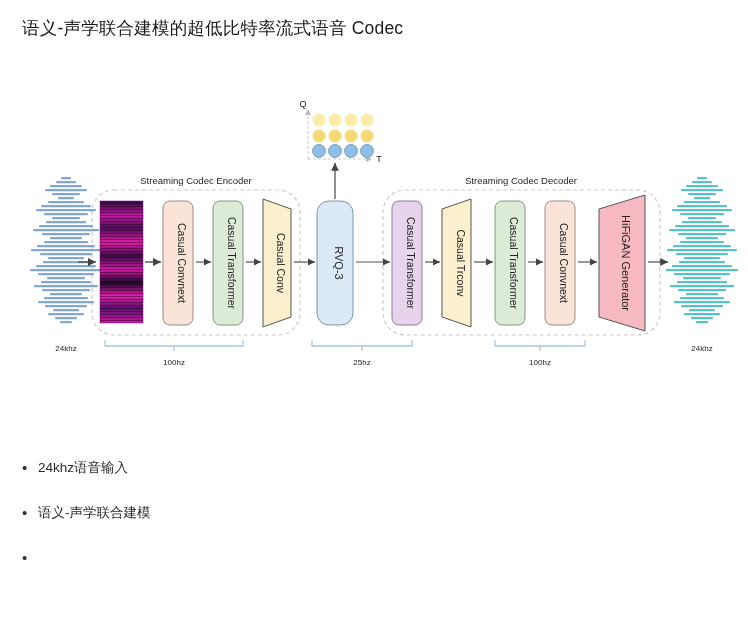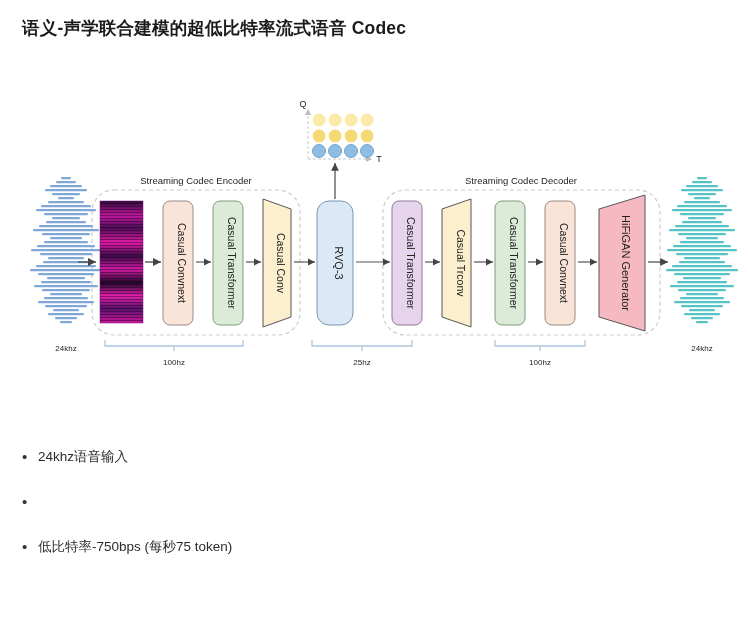--- a/index.html
+++ b/index.html
@@ -15,41 +15,41 @@
     color: #222222;
     overflow: hidden;
   }
 
   
   #page-title {
     position: absolute;
     left: 22px;
     top: 16px;
     font-size: 17.5px;
-    font-weight: bold;
+    font-weight: normal;
     letter-spacing: 0.2px;
     color: #1b1b1b;
     white-space: nowrap;
   }
 
   
   #figure {
     position: absolute;
     left: 0px;
     top: 95px;
     width: 748px;
     height: 295px;
   }
   #figure svg { display: block; }
 
   
   #bullets {
     position: absolute;
     left: 22px;
-    top: 446px;
+    top: 457px;
     width: 500px;
   }
   .bullet-row {
     display: flex;
     align-items: flex-start;
     height: 45px;
   }
   .bullet-dot {
     width: 16px;
     flex: 0 0 16px;
@@ -331,18 +331,18 @@
 </svg>
 </div>
 
 <div id="bullets">
   <div class="bullet-row">
     <span class="bullet-dot"></span>
     <span class="bullet-text">24khz语音输入</span>
   </div>
   <div class="bullet-row">
     <span class="bullet-dot"></span>
+    <span class="bullet-text">语义-声学联合建模</span>
   </div>
   <div class="bullet-row">
     <span class="bullet-dot"></span>
-    <span class="bullet-text">低比特率-750bps (每秒75 token)</span>
   </div>
 </div>
 
 </body></html>

